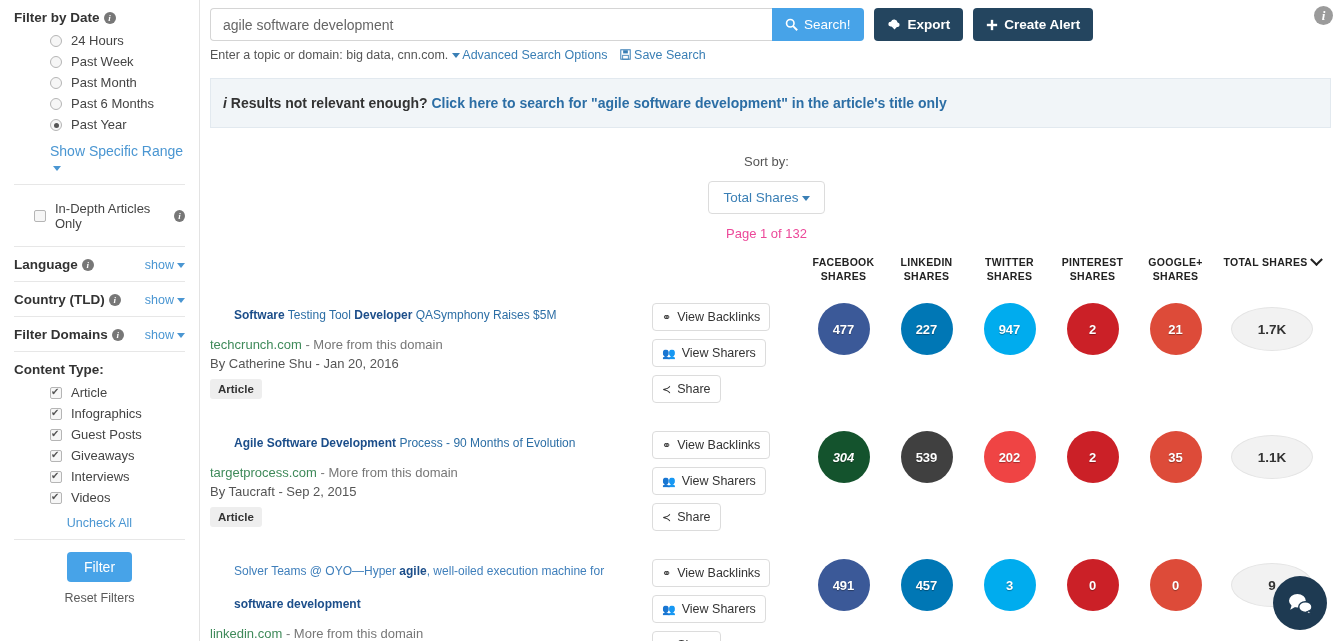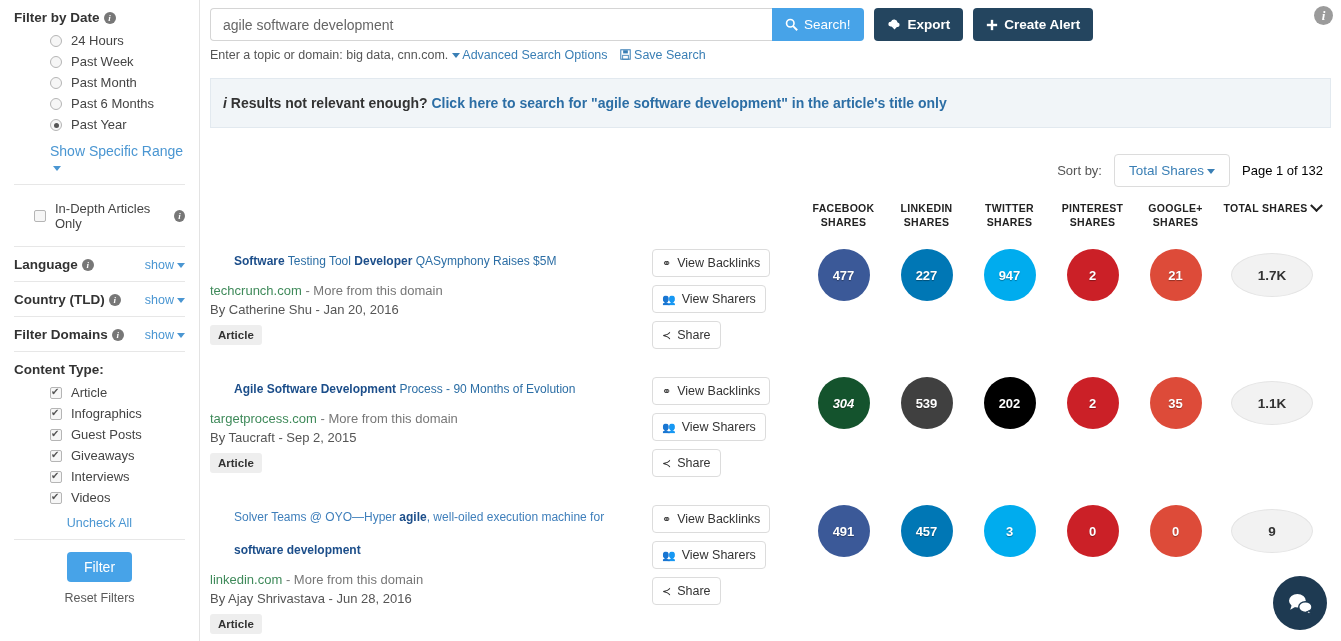--- a/index.html
+++ b/index.html
@@ -91,27 +91,27 @@
   .hint-row { margin-top: 7px; font-size: 12.5px; color: #555; display:flex; align-items:center; gap:4px;}
   .hint-link { color: #3a7fb5; cursor: pointer; }
   .banner {
     margin-top: 16px; background: #f1f5f8; border: 1px solid #e2e9ef;
     padding: 16px 12px; font-size: 14px; color: #333;
   }
   .banner b { font-weight: bold; }
   .banner a { color: #2c6ea5; font-weight: bold; text-decoration: none; }
 
   .sortbar { display: flex; align-items: center; justify-content: flex-end;
-             margin-top: 26px; gap: 12px; padding-right: 8px; }
+             margin-top: 26px; gap: 12px; padding-right: 8px; flex-direction: column; }
   .sortlabel { color: #555; font-size: 13px; }
   .sortsel {
     border: 1px solid #dcdcdc; border-radius: 4px; background: #fff;
     padding: 8px 14px; font-size: 13.5px; color: #3a7fb5; cursor: pointer;
   }
-  .pageinfo { color: #000000; font-size: 13px; }
+  .pageinfo { color: #ec4899; font-size: 13px; }
 
   .colhead { display: flex; margin-top: 14px; align-items: flex-start; }
   .colhead .spacer { width: 592px; flex: 0 0 592px; }
   .col {
     width: 83px; flex: 0 0 83px; text-align: center;
     font-size: 10.5px; font-weight: bold; color: #222;
     letter-spacing: 0.3px; line-height: 14px;
   }
   .col.total { width: 110px; flex: 0 0 110px; display:flex; align-items:center;
                justify-content:center; gap:4px; }
@@ -425,21 +425,21 @@
               <span>Share</span>
             </div><br></div>
           <div class="metrics">
             <div class="mcell">
               <div class="bubble" style="background: #14532d; font-style: italic;">304</div>
             </div>
             <div class="mcell">
               <div class="bubble" style="background: #404040;">539</div>
             </div>
             <div class="mcell">
-              <div class="bubble" style="background: #000000;">202</div>
+              <div class="bubble" style="background: #ef4444;">202</div>
             </div>
             <div class="mcell">
               <div class="bubble" style="background: rgb(203, 32, 39);">2</div>
             </div>
             <div class="mcell">
               <div class="bubble" style="background: rgb(221, 75, 57);">35</div>
             </div>
             <div class="mcell total">
               <div class="tot">1.1K</div>
             </div>

